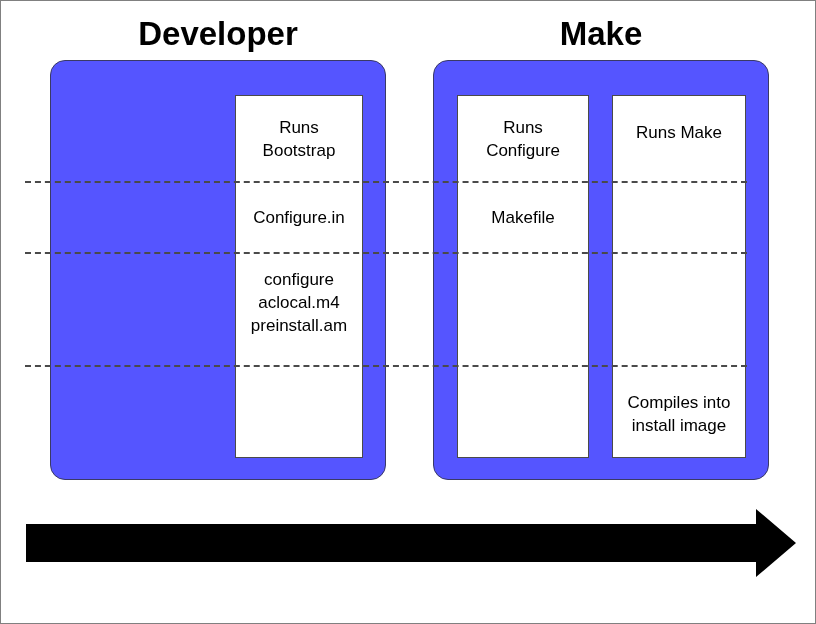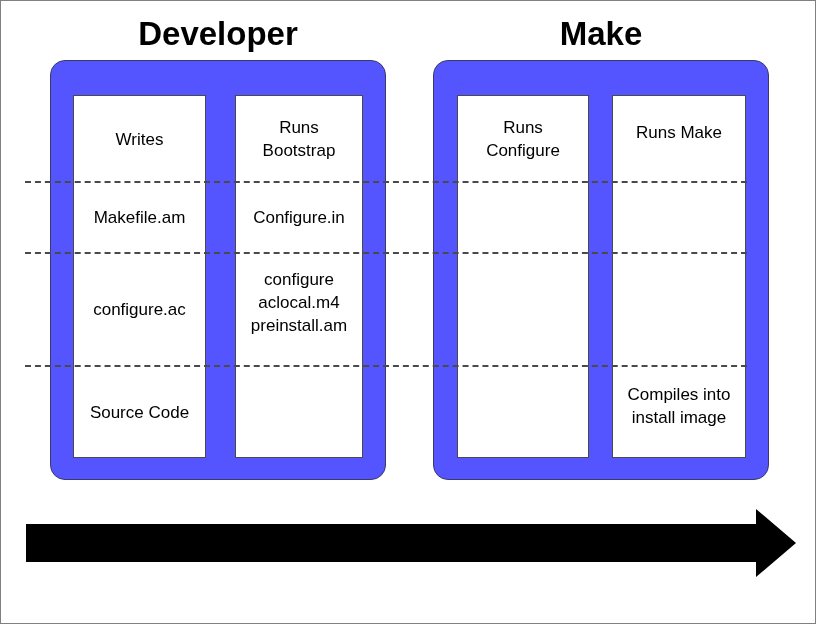--- a/index.html
+++ b/index.html
@@ -72,21 +72,21 @@
     text-align: center;
     font-size: 17px;
     line-height: 23px;
     color: #000000;
     padding: 0 4px;
     box-sizing: border-box;
   }
   .row-action { top: 0px;   height: 86px; }
   .row-make   { top: 86px;  height: 71px; }
   .row-files  { top: 157px; height: 113px; }
-  .row-build  { top: 270px; height: 93px; }
+  .row-build  { top: 278px; height: 93px; }
 
   .cell.nudge-up { align-items: center; padding-bottom: 14px; }
 
   
   .dash-line {
     position: absolute;
     left: 24px;
     width: 722px;
     height: 0;
     border-top: 2px dashed #4a4a4a;
@@ -110,42 +110,37 @@
 <body>
 
 <div id="canvas">
 
   <div class="group-title" id="title-developer">Developer</div>
   <div class="group-title" id="title-user">Make</div>
 
   <div class="panel" id="panel-developer"></div>
   <div class="panel" id="panel-user"></div>
 
-  <div class="stage-col" id="col-writes">
-    <div class="cell row-action">Writes</div>
-    <div class="cell row-make">Makefile.am</div>
-    <div class="cell row-files">configure.ac</div>
-    <div class="cell row-build">Source Code</div>
-  </div>
 
   <div class="stage-col" id="col-runs-bootstrap">
     <div class="cell row-action">
         <span>Runs<br>Bootstrap</span>
       </div>
     <div class="cell row-make">Configure.in</div>
     <div class="cell row-files nudge-up">
         <span>configure<br>aclocal.m4<br>preinstall.am</span>
       </div>
     <div class="cell row-build"></div>
   </div>
 
   <div class="stage-col" id="col-runs-configure">
     <div class="cell row-action">
         <span>Runs<br>Configure</span>
       </div>
+    <div class="cell row-make">Makefile</div>
     <div class="cell row-build"></div>
   </div>
 
   <div class="stage-col" id="col-runs-make">
     <div class="cell row-action nudge-up">Runs Make</div>
     <div class="cell row-make"></div>
     <div class="cell row-files"></div>
     <div class="cell row-build nudge-up">
         <span>Compiles into<br>install image</span>
       </div>

